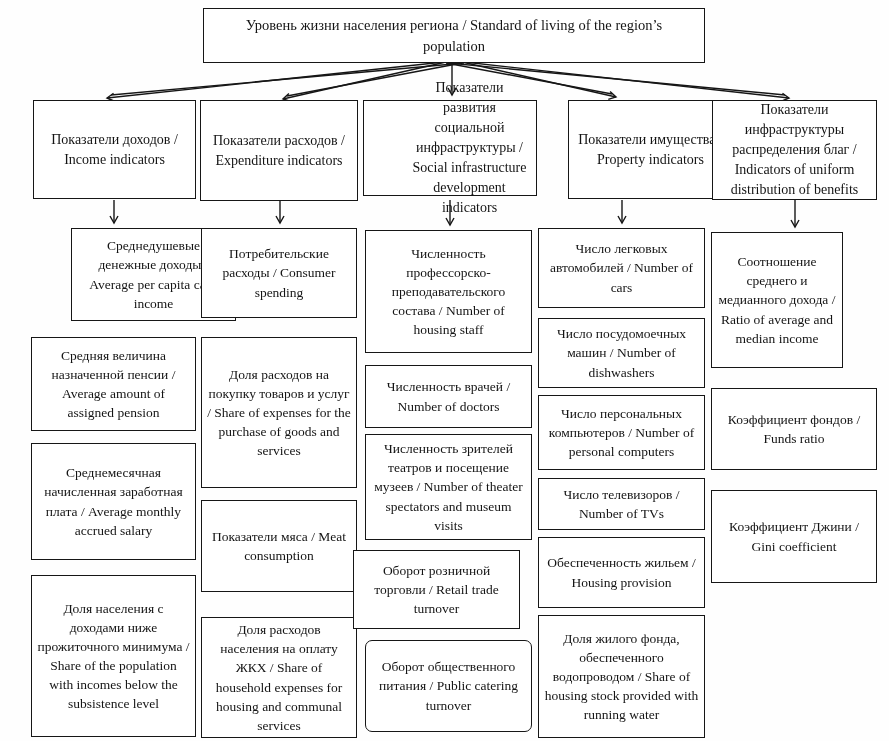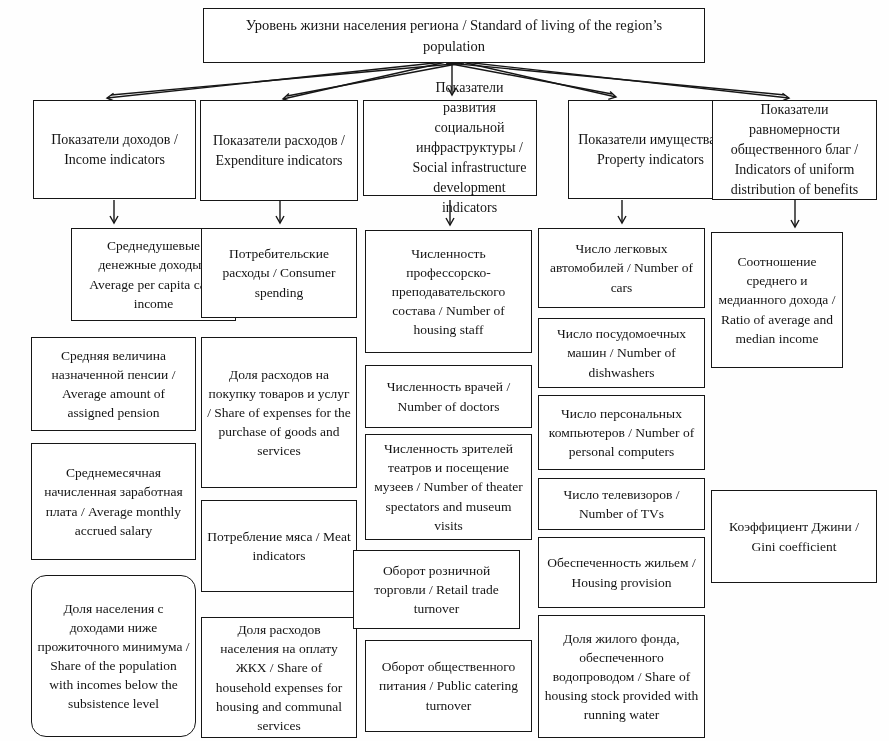--- a/index.html
+++ b/index.html
@@ -98,41 +98,42 @@
       <line x1="795" y1="200" x2="795" y2="227" marker-end="url(#ah)"></line>
     </g>
   </svg>
 
   <div class="box root-box" style="left:203px; top:8px; width:502px; height:55px;">Уровень жизни населения региона / Standard of living of the region’s population</div>
 
   <div class="box header-box" style="left:33px; top:100px; width:163px; height:99px;">Показатели доходов / Income indicators</div>
   <div class="box header-box" style="left:200px; top:100px; width:158px; height:101px;">Показатели расходов / Expenditure indicators</div>
   <div class="box header-box" style="left:363px; top:100px; width:174px; height:96px;padding-left:44px;">Показатели развития социальной инфраструктуры / Social infrastructure development indicators</div>
   <div class="box header-box" style="left:568px; top:100px; width:165px; height:99px;">Показатели имущества / Property indicators</div>
-  <div class="box header-box" style="left:712px; top:100px; width:165px; height:100px;">Показатели равномерности общественного благ / Indicators of uniform distribution of benefits</div>
+  <div class="box header-box" style="left:712px; top:100px; width:165px; height:100px;">Показатели инфраструктуры распределения благ / Indicators of uniform distribution of benefits</div>
 
   <div class="box" style="left:33px; top:228px; width:165px; height:93px;margin-left:38px;">Среднедушевые денежные доходы / Average per capita cash income</div>
   <div class="box" style="left:31px; top:337px; width:165px; height:94px;">Средняя величина назначенной пенсии / Average amount of assigned pension</div>
   <div class="box" style="left:31px; top:443px; width:165px; height:117px;">Среднемесячная начисленная заработная плата / Average monthly accrued salary</div>
-  <div class="box" style="left:31px; top:575px; width:165px; height:162px;border-radius:15px;">Доля населения с доходами ниже прожиточного минимума / Share of the population with incomes below the subsistence level</div>
+  <div class="box" style="left:31px; top:575px; width:165px; height:162px;">Доля населения с доходами ниже прожиточного минимума / Share of the population with incomes below the subsistence level</div>
 
   <div class="box" style="left:201px; top:228px; width:156px; height:90px;">Потребительские расходы / Consumer spending</div>
   <div class="box" style="left:201px; top:337px; width:156px; height:151px;">Доля расходов на покупку товаров и услуг / Share of expenses for the purchase of goods and services</div>
-  <div class="box" style="left:201px; top:500px; width:156px; height:92px;">Потребление мяса / Meat indicators</div>
+  <div class="box" style="left:201px; top:500px; width:156px; height:92px;">Показатели мяса / Meat consumption</div>
   <div class="box" style="left:201px; top:617px; width:156px; height:121px;">Доля расходов населения на оплату ЖКХ / Share of household expenses for housing and communal services</div>
 
   <div class="box" style="left:365px; top:230px; width:167px; height:123px;">Численность профессорско-преподавательского состава / Number of housing staff</div>
   <div class="box" style="left:365px; top:365px; width:167px; height:63px;">Численность врачей / Number of doctors</div>
   <div class="box" style="left:365px; top:434px; width:167px; height:106px;">Численность зрителей театров и посещение музеев / Number of theater spectators and museum visits</div>
   <div class="box" style="left:353px; top:550px; width:167px; height:79px;">Оборот розничной торговли / Retail trade turnover</div>
-  <div class="box" style="left:365px; top:640px; width:167px; height:92px;">Оборот общественного питания / Public catering turnover</div>
+  <div class="box" style="left:365px; top:640px; width:167px; height:92px;border-radius:7px;">Оборот общественного питания / Public catering turnover</div>
 
   <div class="box" style="left:538px; top:228px; width:167px; height:80px;">Число легковых автомобилей / Number of cars</div>
   <div class="box" style="left:538px; top:318px; width:167px; height:70px;">Число посудомоечных машин / Number of dishwashers</div>
   <div class="box" style="left:538px; top:395px; width:167px; height:75px;">Число персональных компьютеров / Number of personal computers</div>
   <div class="box" style="left:538px; top:478px; width:167px; height:52px;">Число телевизоров / Number of TVs</div>
   <div class="box" style="left:538px; top:537px; width:167px; height:71px;">Обеспеченность жильем / Housing provision</div>
   <div class="box" style="left:538px; top:615px; width:167px; height:123px;">Доля жилого фонда, обеспеченного водопроводом / Share of housing stock provided with running water</div>
 
   <div class="box" style="left:711px; top:232px; width:132px; height:136px;">Соотношение среднего и медианного дохода / Ratio of average and median income</div>
+  <div class="box" style="left:711px; top:388px; width:166px; height:82px;">Коэффициент фондов / Funds ratio</div>
   <div class="box" style="left:711px; top:490px; width:166px; height:93px;">Коэффициент Джини / Gini coefficient</div>
 
 </div>
 
 </body></html>

